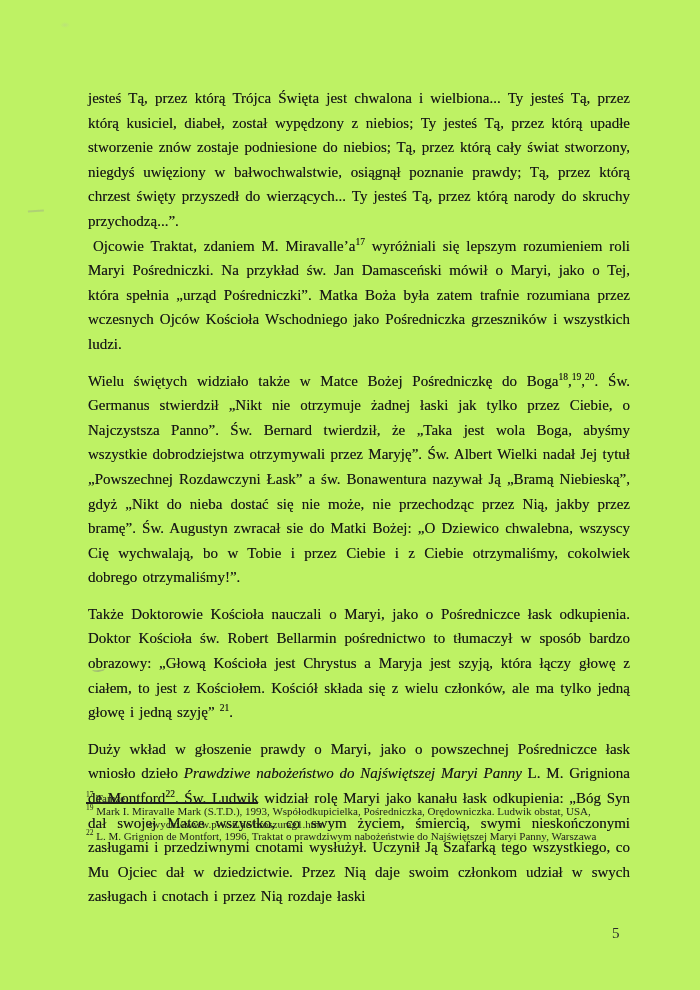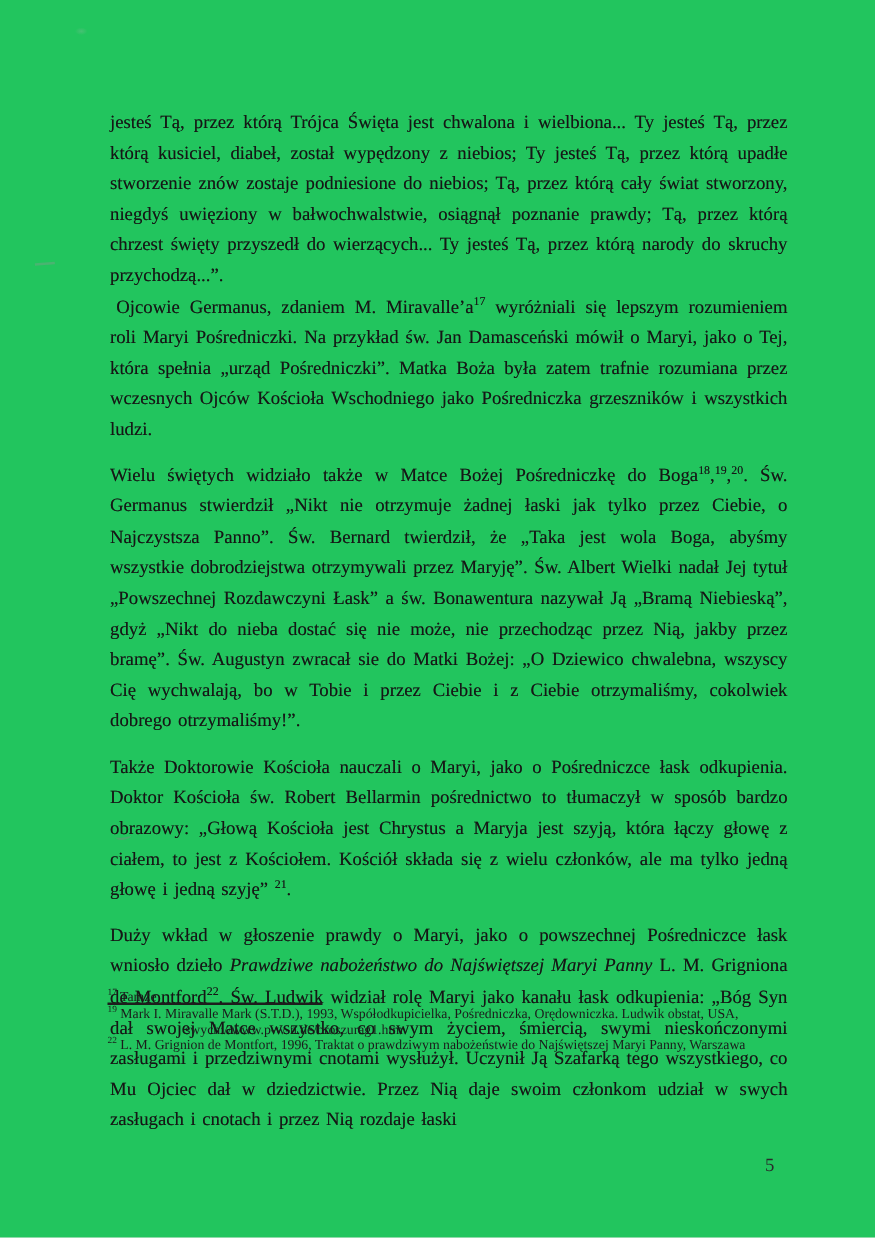--- a/index.html
+++ b/index.html
@@ -1,21 +1,21 @@
 <!DOCTYPE html>
 <html><head>
 <meta charset="utf-8">
 <style>
   html, body { margin: 0; padding: 0; background: #e8e8e8; }
   .page {
     position: relative;
     width: 700px;
     height: 990px;
     margin: 0 auto;
-    background: #22c55e;
+    background: #bef264;
     overflow: hidden;
     font-family: "Liberation Serif", "DejaVu Serif", serif;
     color: #161616;
   }
   .body-text {
     position: absolute;
     left: 88px;
     top: 86px;
     width: 542px;
     font-size: 15px;
@@ -92,21 +92,21 @@
 </head>
 <body>
 
 <div class="page">
   <div class="artifact a1"></div>
   <div class="artifact a2"></div>
   <div class="artifact a3"></div>
 
   <div class="body-text">
       <p class="para"><span>jesteś Tą, przez którą Trójca Święta jest chwalona i wielbiona... Ty jesteś Tą, przez którą kusiciel, diabeł, został wypędzony z niebios; Ty jesteś Tą, przez którą upadłe stworzenie znów zostaje podniesione do niebios; Tą, przez którą cały świat stworzony, niegdyś uwięziony w bałwochwalstwie, osiągnął poznanie prawdy; Tą, przez którą chrzest święty przyszedł do wierzących... Ty jesteś Tą, przez którą narody do skruchy przychodzą...”.</span></p>
-      <p class="para indent"><span>Ojcowie Germanus, zdaniem M. Miravalle’a</span><sup>17</sup><span> wyróżniali się lepszym rozumieniem roli Maryi Pośredniczki. Na przykład św. Jan Damasceński mówił o Maryi, jako o Tej, która spełnia „urząd Pośredniczki”. Matka Boża była zatem trafnie rozumiana przez wczesnych Ojców Kościoła Wschodniego jako Pośredniczka grzeszników i wszystkich ludzi.</span></p>
+      <p class="para indent"><span>Ojcowie Traktat, zdaniem M. Miravalle’a</span><sup>17</sup><span> wyróżniali się lepszym rozumieniem roli Maryi Pośredniczki. Na przykład św. Jan Damasceński mówił o Maryi, jako o Tej, która spełnia „urząd Pośredniczki”. Matka Boża była zatem trafnie rozumiana przez wczesnych Ojców Kościoła Wschodniego jako Pośredniczka grzeszników i wszystkich ludzi.</span></p>
       <p class="para gap"><span>Wielu świętych widziało także w Matce Bożej Pośredniczkę do Boga</span><sup>18</sup><span>,</span><sup>19</sup><span>,</span><sup>20</sup><span>. Św. Germanus stwierdził „Nikt nie otrzymuje żadnej łaski jak tylko przez Ciebie, o Najczystsza Panno”. Św. Bernard twierdził, że „Taka jest wola Boga, abyśmy wszystkie dobrodziejstwa otrzymywali przez Maryję”. Św. Albert Wielki nadał Jej tytuł „Powszechnej Rozdawczyni Łask” a św. Bonawentura nazywał Ją „Bramą Niebieską”, gdyż „Nikt do nieba dostać się nie może, nie przechodząc przez Nią, jakby przez bramę”. Św. Augustyn zwracał sie do Matki Bożej: „O Dziewico chwalebna,  wszyscy Cię wychwalają, bo w Tobie i przez Ciebie i z Ciebie otrzymaliśmy, cokolwiek dobrego otrzymaliśmy!”.</span></p>
       <p class="para gap"><span>Także Doktorowie Kościoła  nauczali o Maryi, jako o Pośredniczce łask odkupienia. Doktor Kościoła św. Robert Bellarmin pośrednictwo to tłumaczył w sposób bardzo obrazowy: „Głową Kościoła jest Chrystus a Maryja jest szyją, która łączy głowę z ciałem, to jest z Kościołem. Kościół składa się z wielu członków, ale ma tylko jedną głowę i jedną szyję” </span><sup>21</sup><span>.</span></p>
       <p class="para gap"><span>Duży wkład w głoszenie prawdy o Maryi, jako o powszechnej Pośredniczce łask wniosło dzieło </span><em>Prawdziwe nabożeństwo do Najświętszej Maryi Panny</em><span> L. M. Grigniona de Montford</span><sup>22</sup><span>. Św. Ludwik widział rolę Maryi jako kanału łask odkupienia: „Bóg Syn dał swojej Matce wszystko, co swym życiem, śmiercią, swymi nieskończonymi zasługami i przedziwnymi cnotami wysłużył. Uczynił Ją Szafarką tego wszystkiego, co Mu Ojciec dał w dziedzictwie. Przez Nią daje swoim członkom udział w swych zasługach i cnotach i przez Nią rozdaje łaski</span></p>
     </div>
 
   <div class="footnote-sep"></div>
   <div class="footnotes">
       <div class="footnote"><sup>17</sup><span> Tamże</span></div>
       <div class="footnote"><sup>19</sup><span> Mark I. Miravalle Mark (S.T.D.), 1993, Współodkupicielka, Pośredniczka, Orędowniczka. Ludwik obstat, USA,</span><div class="fn-cont fn-indent">swych://www.p-w-n.de/broszurag1.htm</div></div>
       <div class="footnote"><sup>22</sup><span> L. M. Grignion de Montfort, 1996,  Traktat o prawdziwym nabożeństwie do Najświętszej Maryi Panny, Warszawa</span></div>

